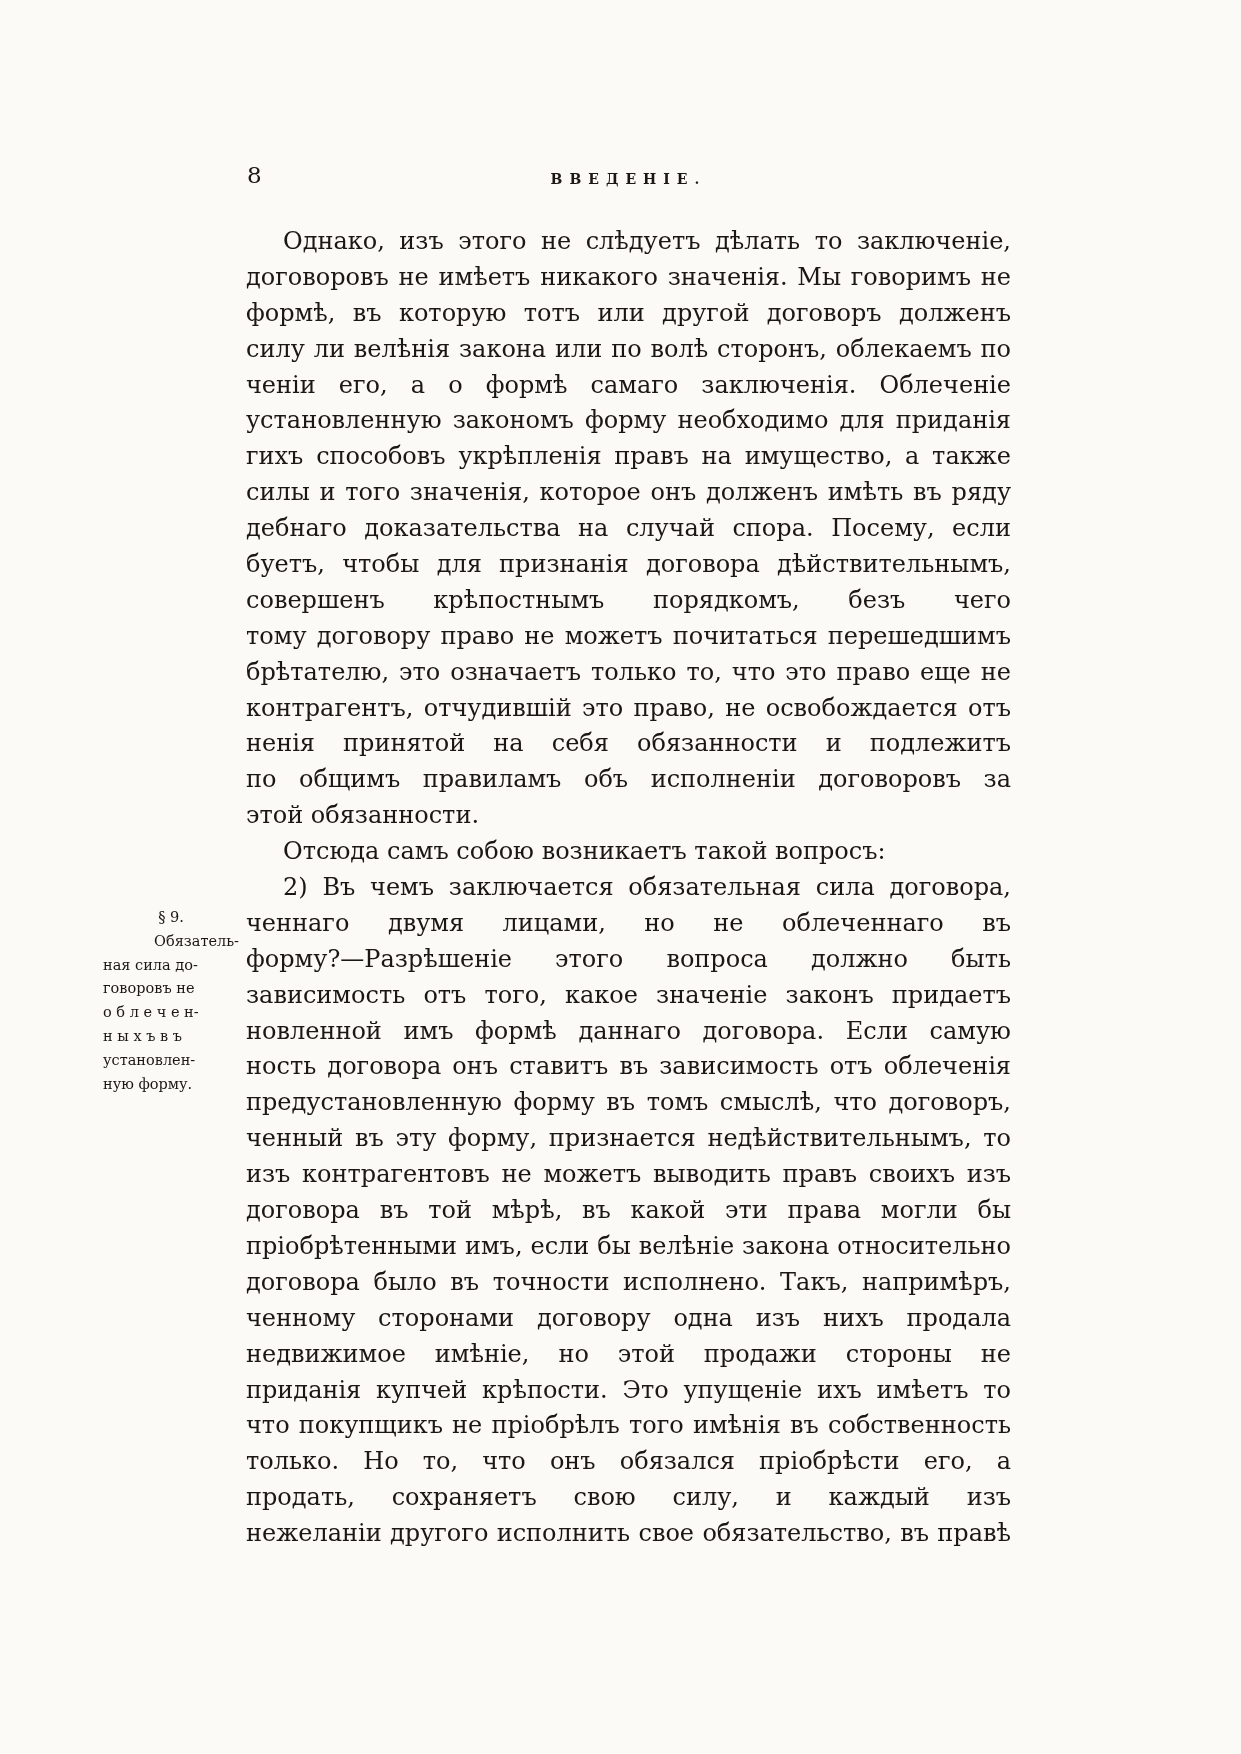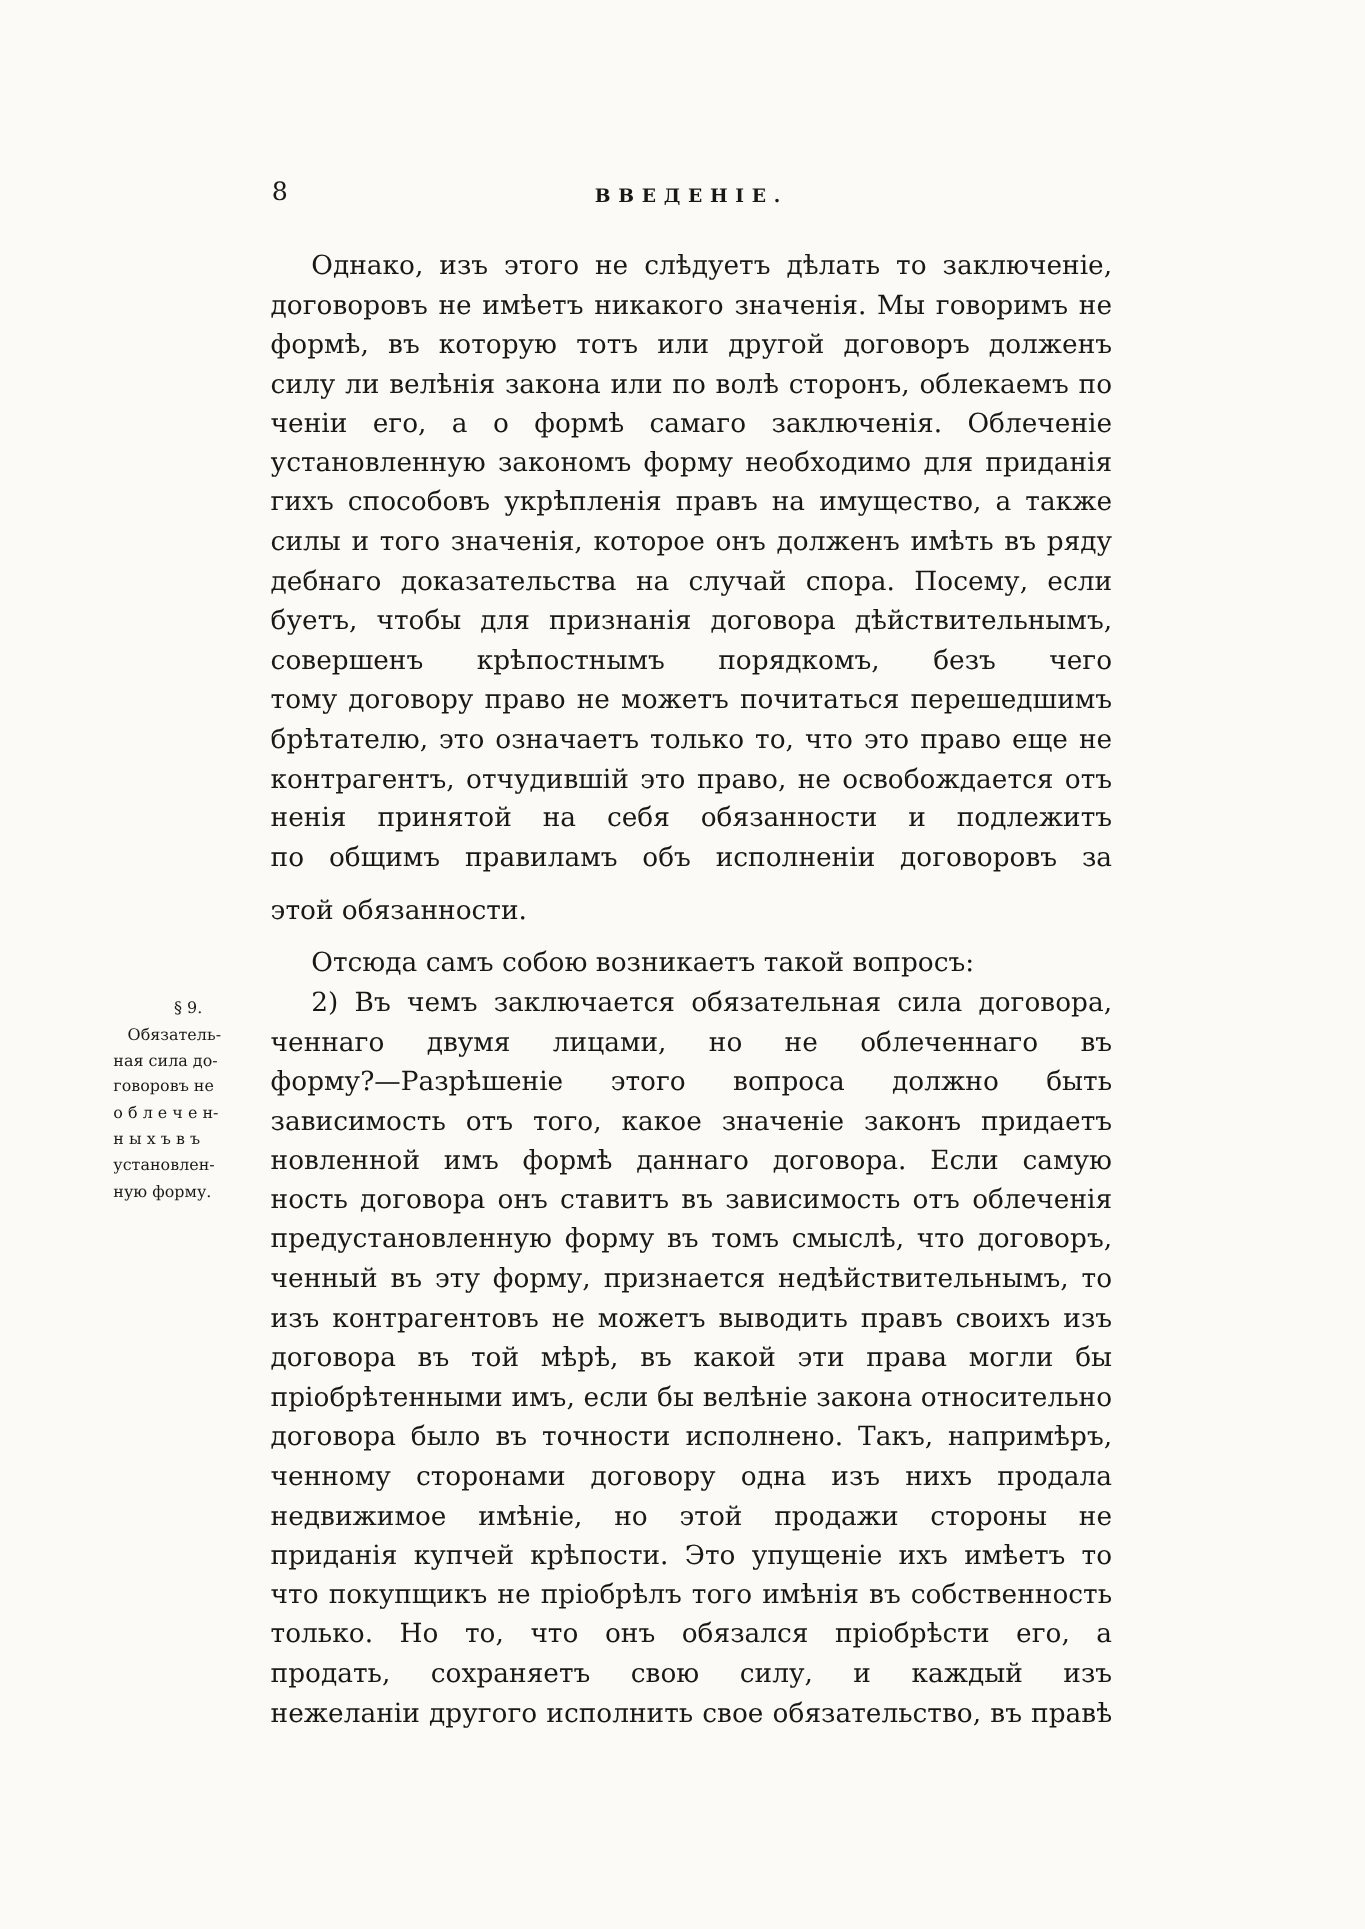--- a/index.html
+++ b/index.html
@@ -24,54 +24,54 @@
     top: 161px;
     font-size: 23px;
     line-height: 28px;
   }
   .running-title {
     position: absolute;
     left: 246px;
     top: 168px;
     width: 765px;
     text-align: center;
-    font-size: 17px;
+    font-size: 14px;
     font-weight: 700;
     letter-spacing: 7px;
     line-height: 22px;
   }
   
   .margin-note {
     position: absolute;
     left: 103px;
     top: 906px;
     width: 136px;
     font-size: 14.5px;
     line-height: 23.8px;
   }
   .mn { text-align: left; white-space: nowrap; }
   .mn-center { text-align: center; }
-  .mn-indent { padding-left: 13px; }
+  .mn-indent { padding-left: 13px; text-align: right; }
   
   .body-text {
     position: absolute;
     left: 246px;
     top: 224px;
     width: 765px;
     font-size: 24px;
     line-height: 35.9px;
     text-align: justify;
   }
   .ln {
     height: 35.9px;
     text-align: justify;
     text-align-last: justify;
     overflow: hidden;
   }
-  .ln.short { text-align-last: left; margin-top: 12px; }
+  .ln.short { text-align-last: left; }
   .ln.indent { text-indent: 37px; }
 </style>
 </head>
 <body>
 
 <div class="page">
 
   <div class="page-number">8</div>
   <div class="running-title">ВВЕДЕНІЕ.</div>
 

